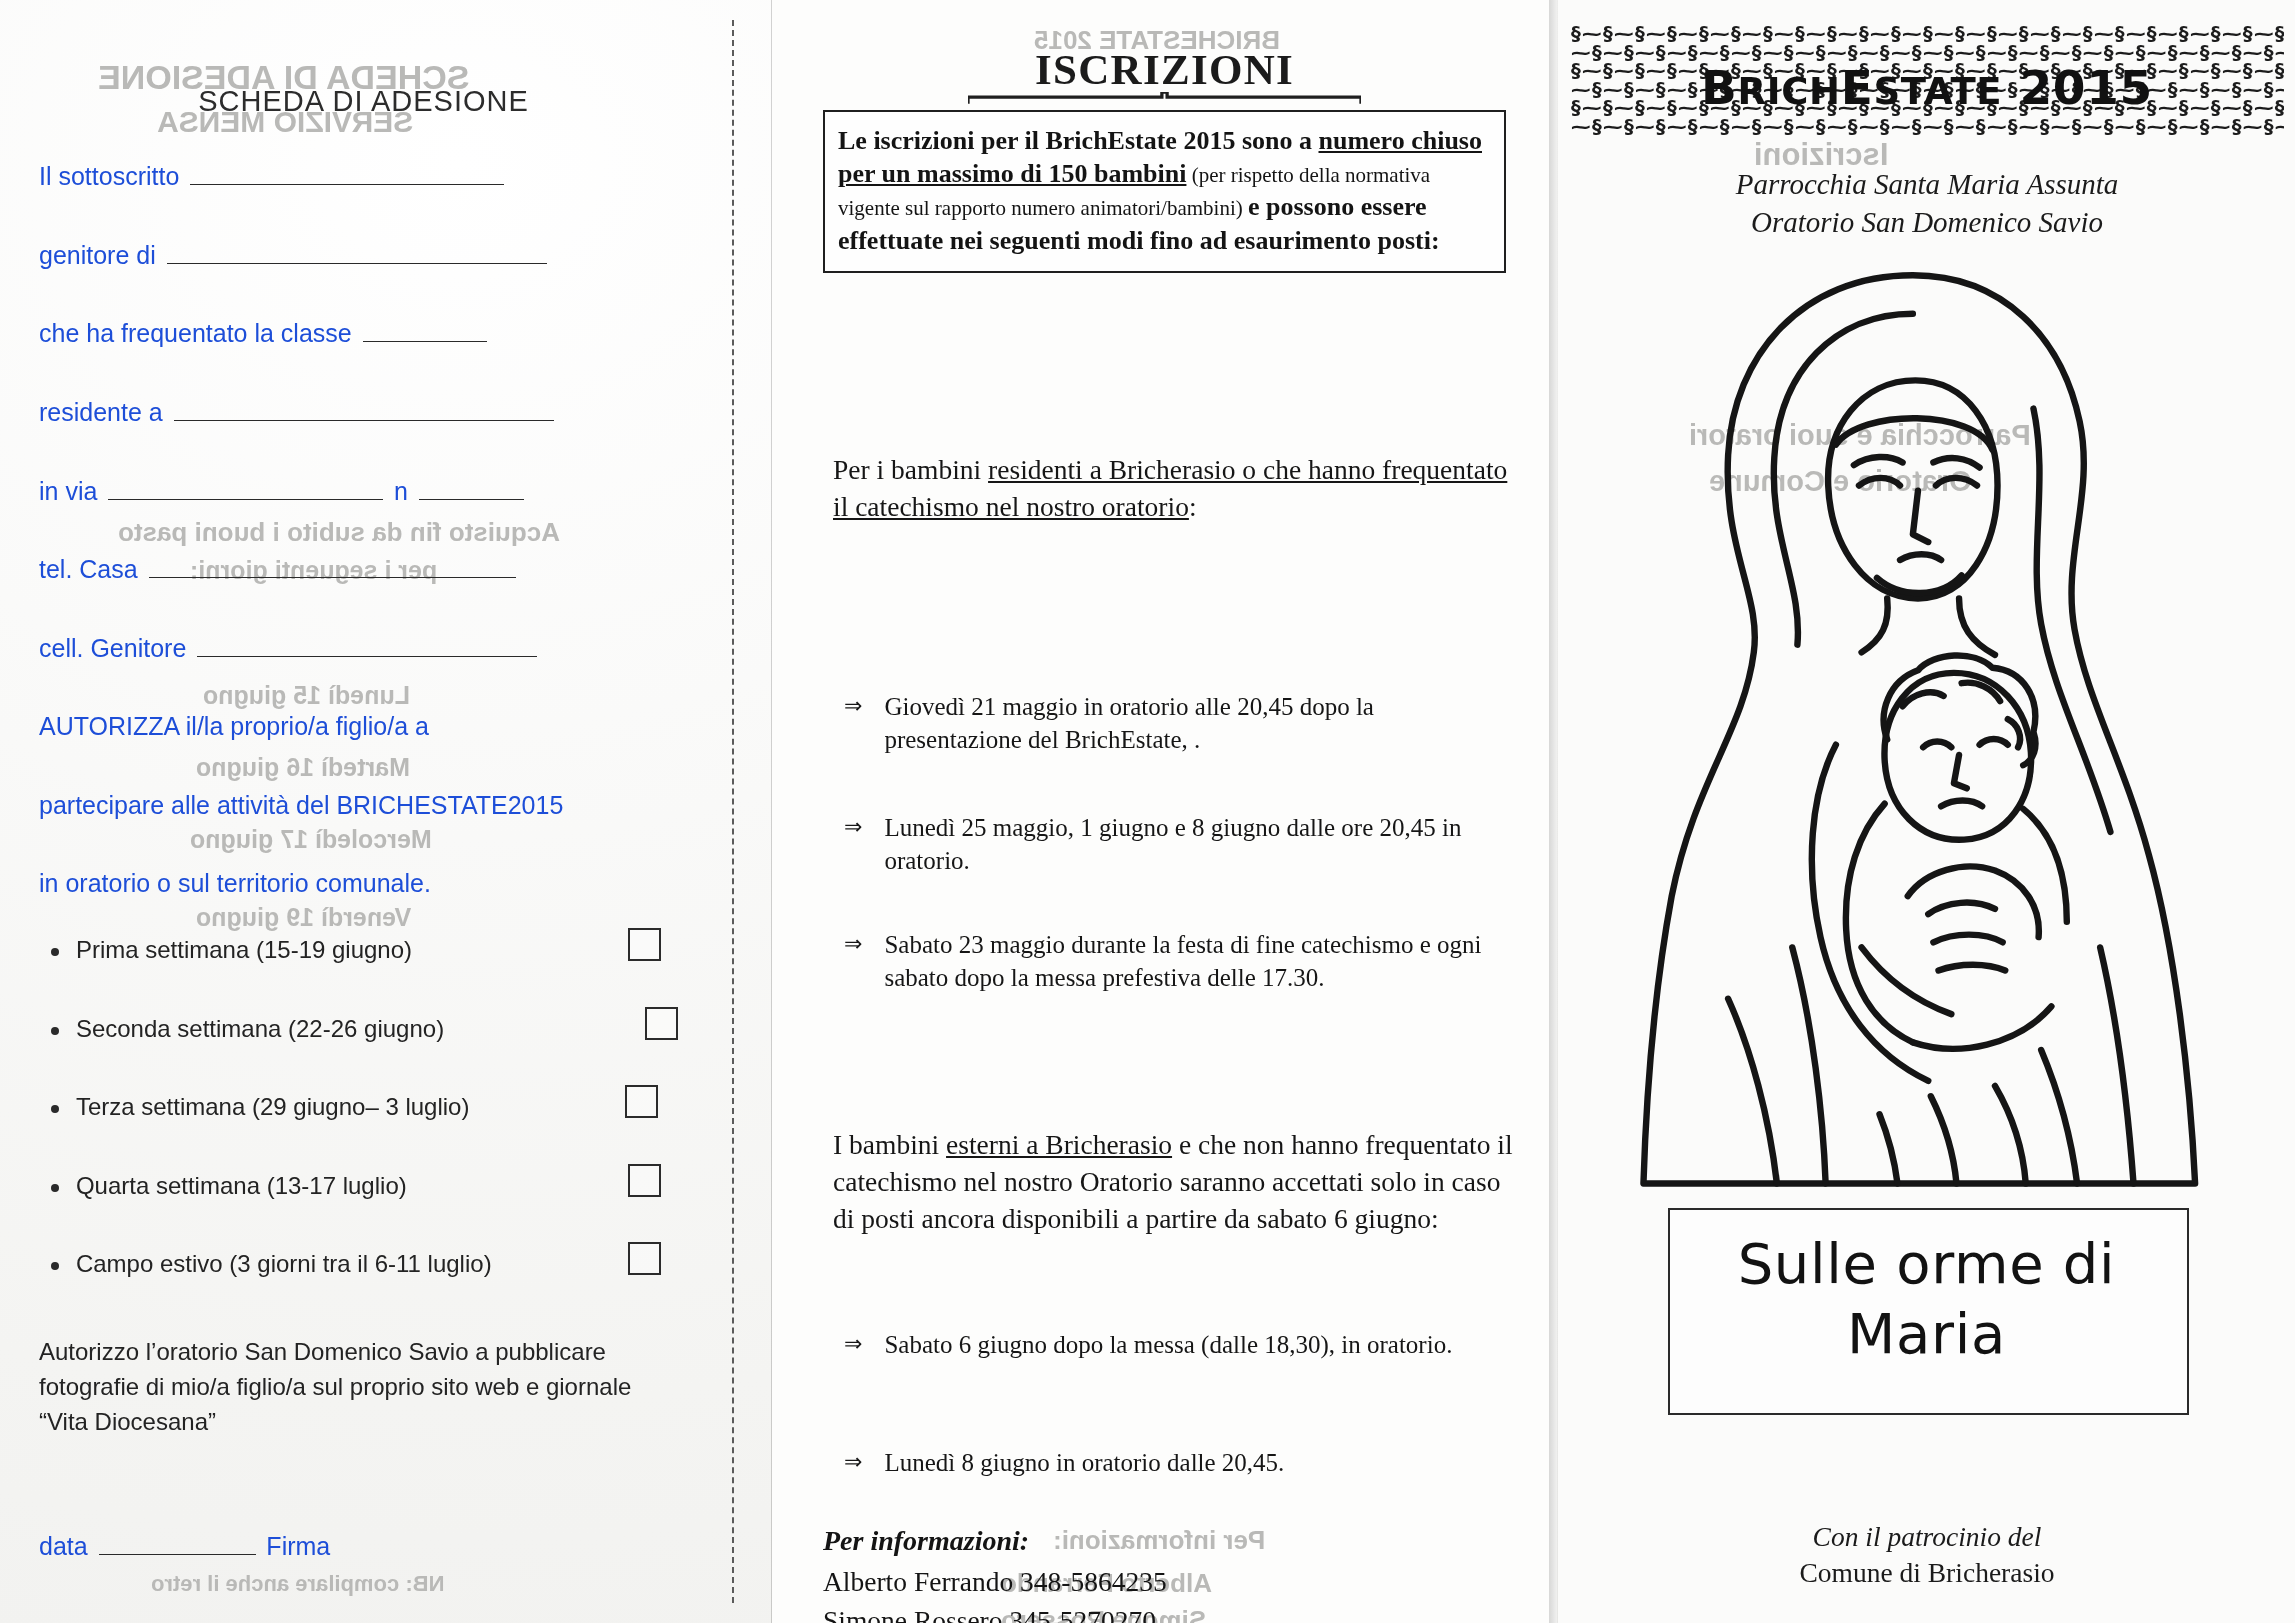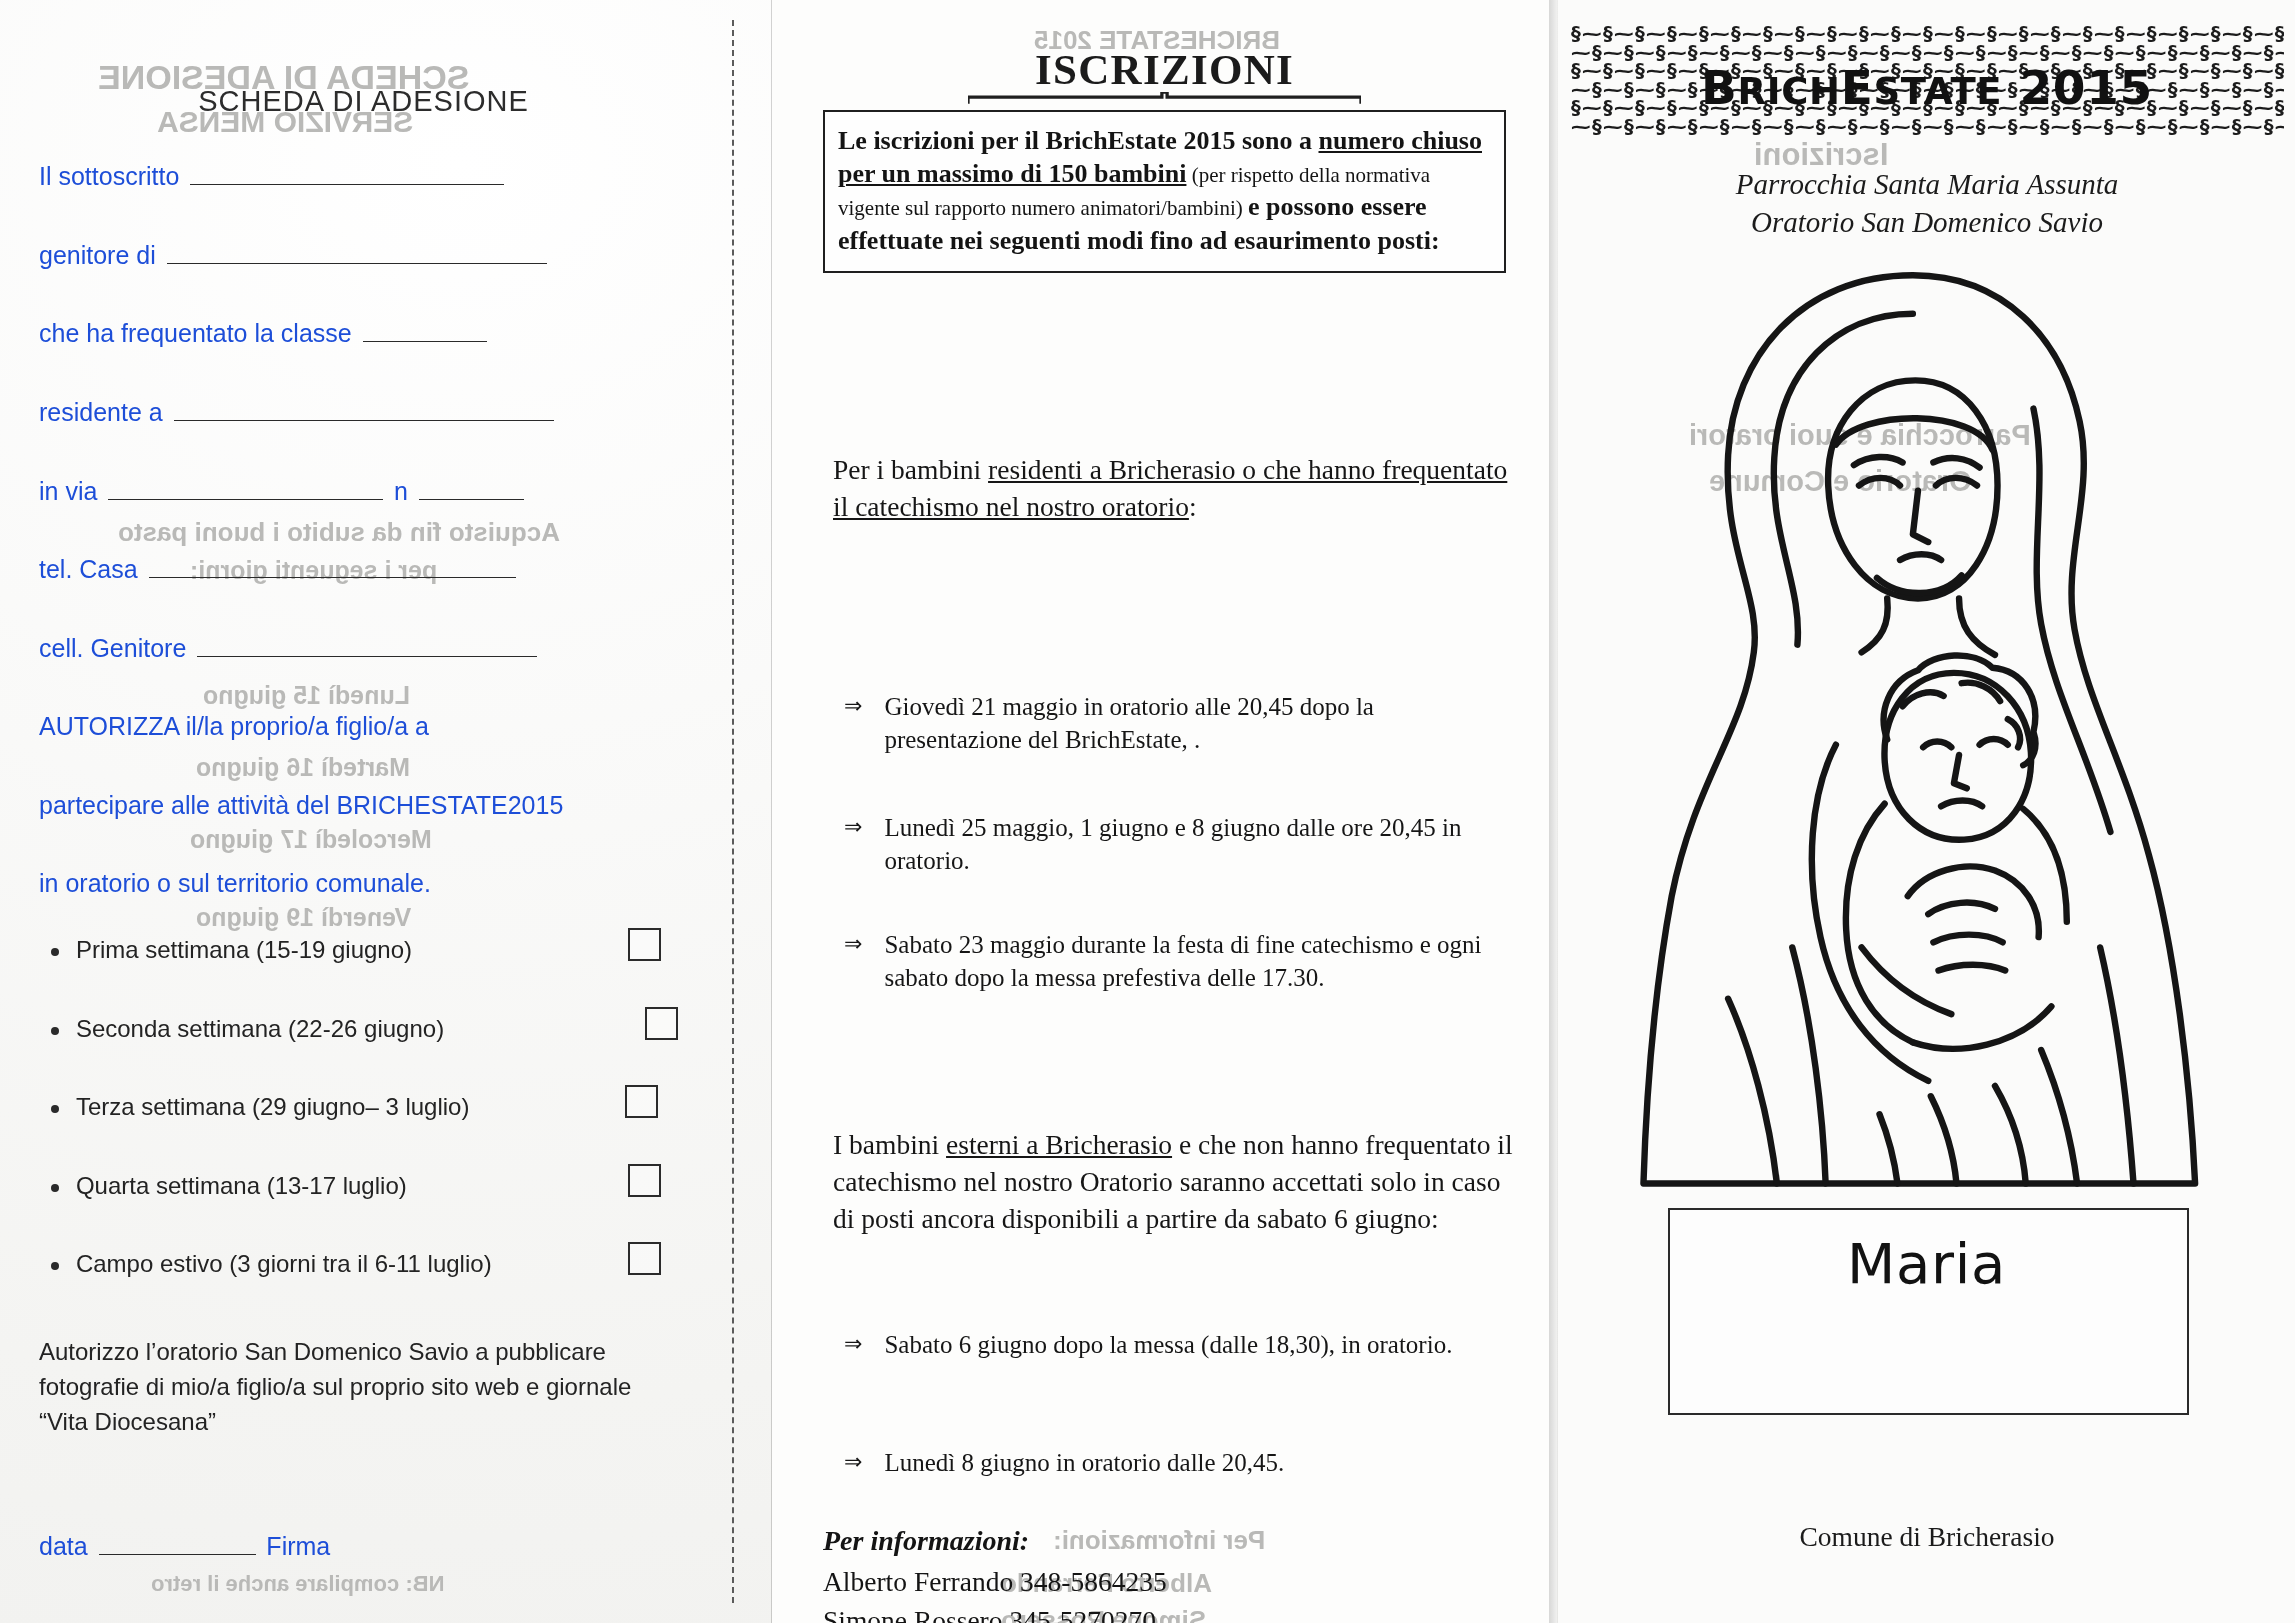--- a/index.html
+++ b/index.html
@@ -533,21 +533,23 @@
         <path d="M382 560 C396 620 404 690 408 744"></path>
         <path d="M336 640 C352 678 360 712 364 744"></path>
         <path d="M250 676 C262 700 268 722 270 744"></path>
         <path d="M210 690 C218 710 222 728 224 744"></path>
         <path d="M300 668 C314 692 322 718 324 744"></path>
       </g>
     </svg>
 
     <div class="title-box"></div>
     <div class="title-box-text" style="top:1229px; left:110px; width:517px;">
+      <div>Sulle orme di</div>
       <div>Maria</div>
     </div>
 
     <div class="patronage">
+      <div class="it">Con il patrocinio del</div>
       <div>Comune di Bricherasio</div>
     </div>
   </div>
 </div>
 
 
 </body></html>

